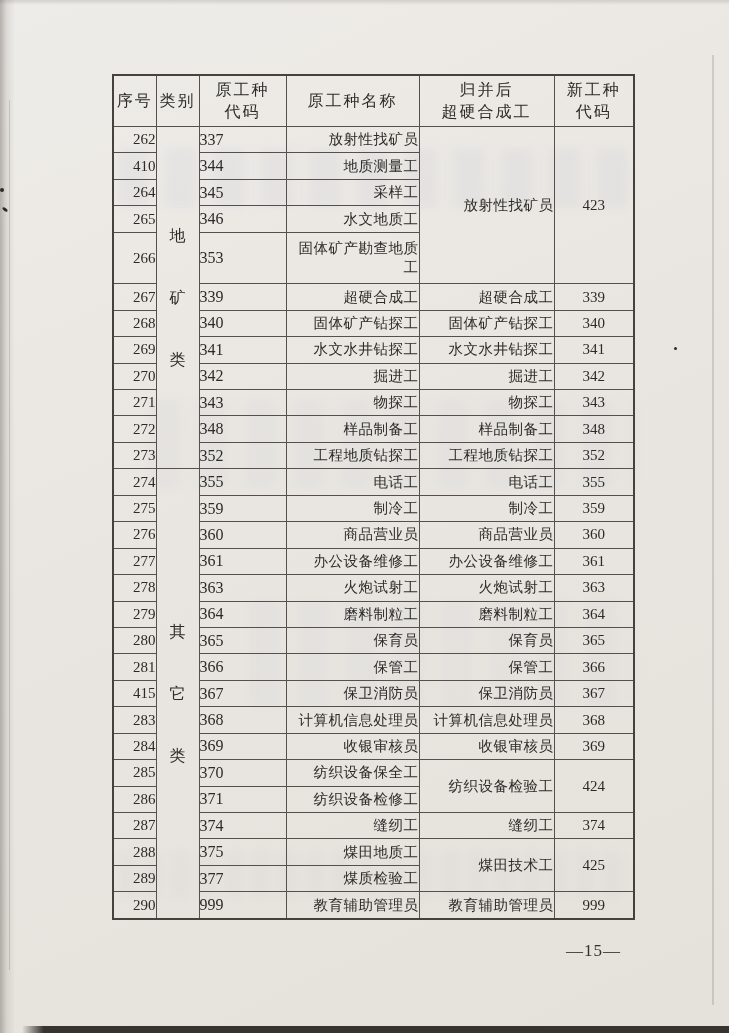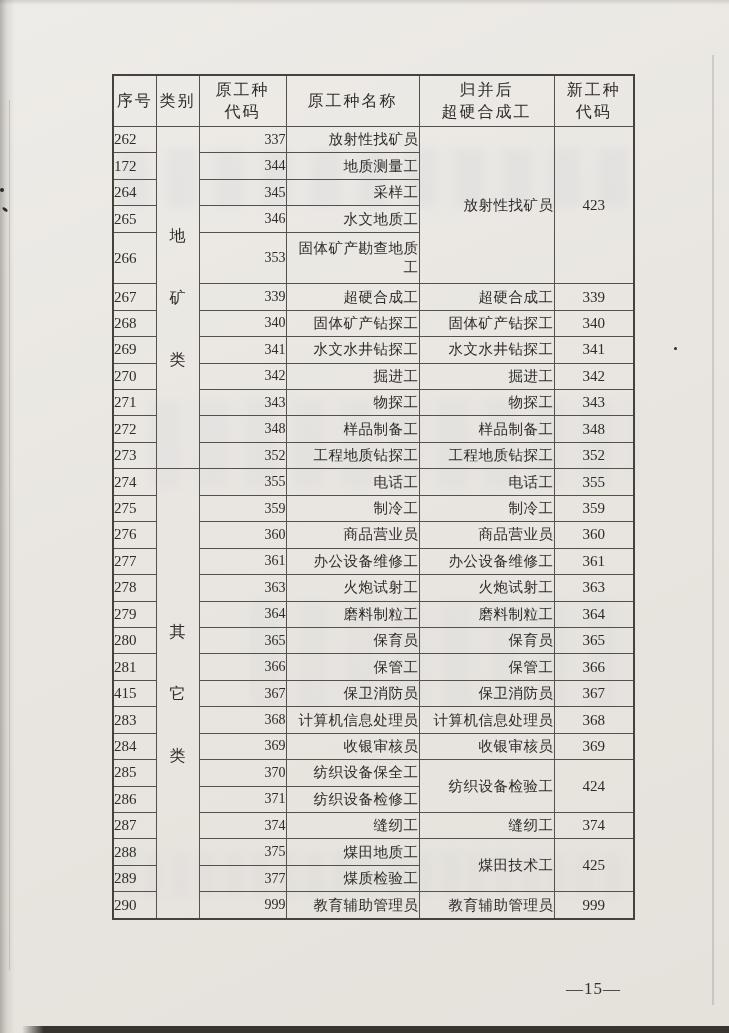--- a/index.html
+++ b/index.html
@@ -37,27 +37,27 @@
     width:521px;height:846px;
     border-collapse:collapse;table-layout:fixed;
     z-index:2;
   }
   table.mapping th,table.mapping td{border:1px solid #55504b;padding:0;vertical-align:middle;}
   table.mapping{border:2px solid #45413d;}
   table.mapping th{
     height:50px;font-size:16px;font-weight:normal;letter-spacing:2px;
     white-space:pre-line;line-height:22px;text-align:center;
   }
-  td.c-seq{text-align:left;font-size:15px;}
+  td.c-seq{text-align:right;font-size:15px;}
   td.c-cat{text-align:center;font-size:16px;white-space:pre-line;line-height:62px;}
-  td.c-code{text-align:right;font-size:14px;}
+  td.c-code{text-align:left;font-size:16px;}
   td.c-name,td.c-newname{text-align:right;padding-left:9px;font-size:14.5px;letter-spacing:0.5px;}
   td.c-newcode{text-align:center;font-size:15px;}
   
-  .page-number{position:absolute;left:566px;top:941px;font-size:17px;letter-spacing:1px;color:#33302c;z-index:2;margin-top:38px;}
+  .page-number{position:absolute;left:566px;top:941px;font-size:17px;letter-spacing:1px;color:#33302c;z-index:2;}
 </style>
 </head>
 <body>
 
 <div class="page">
 
   <div class="edge-left"></div>
   <div class="edge-top"></div>
   <div class="edge-bottom"></div>
   <div class="fold-line"></div>
@@ -97,21 +97,21 @@
           <td class="c-seq">262</td>
           <td class="c-cat" rowspan="12">地
 矿
 类</td>
           <td class="c-code">337</td>
           <td class="c-name">放射性找矿员</td>
           <td class="c-newname" rowspan="5">放射性找矿员</td>
           <td class="c-newcode" rowspan="5">423</td>
         </tr>
         <tr>
-          <td class="c-seq">172</td>
+          <td class="c-seq">410</td>
           <td class="c-code">344</td>
           <td class="c-name">地质测量工</td>
         </tr>
         <tr>
           <td class="c-seq">264</td>
           <td class="c-code">345</td>
           <td class="c-name">采样工</td>
         </tr>
         <tr>
           <td class="c-seq">265</td>

